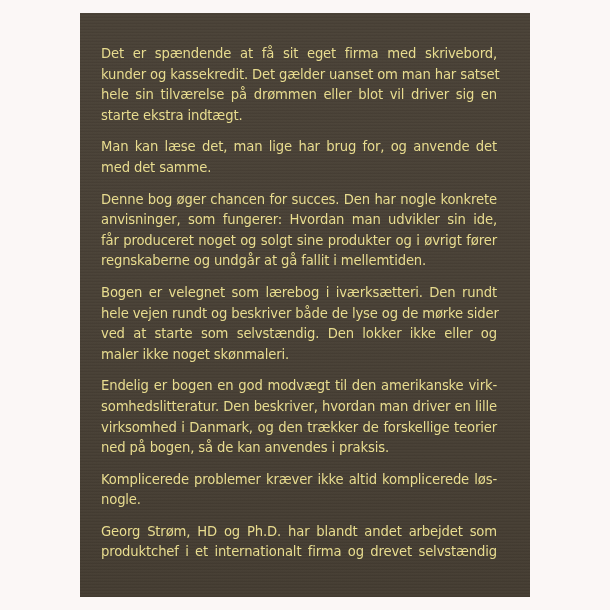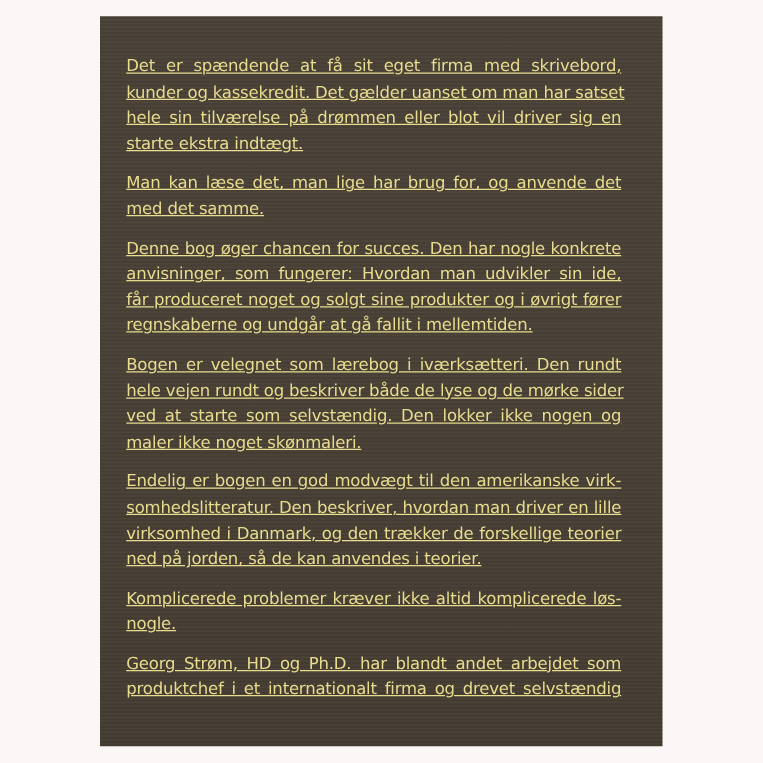--- a/index.html
+++ b/index.html
@@ -30,21 +30,20 @@
       font-family: "DejaVu Sans", sans-serif;
       font-size: 13.2px;
       line-height: 20.6px;
       letter-spacing: -0.15px;
     }
     .para {
       margin: 0 0 11px 0;
       text-align: justify;
       text-align-last: left;
       hyphens: manual;
-      text-decoration: underline;
     }
     .para .line {
       display: block;
       text-align: justify;
       text-align-last: justify;
       white-space: nowrap;
     }
     .para .line.last {
       text-align-last: left;
     }
@@ -70,29 +69,29 @@
     <p class="para">
       <span class="line">Denne bog øger chancen for succes. Den har nogle konkrete</span>
       <span class="line">anvisninger, som fungerer: Hvordan man udvikler sin ide,</span>
       <span class="line">får produceret noget og solgt sine produkter og i øvrigt fører</span>
       <span class="line last">regnskaberne og undgår at gå fallit i mellemtiden.</span>
     </p>
 
     <p class="para">
       <span class="line">Bogen er velegnet som lærebog i iværksætteri. Den rundt</span>
       <span class="line">hele vejen rundt og beskriver både de lyse og de mørke sider</span>
-      <span class="line">ved at starte som selvstændig. Den lokker ikke nogen og</span>
+      <span class="line">ved at starte som selvstændig. Den lokker ikke eller og</span>
       <span class="line last">maler ikke noget skønmaleri.</span>
     </p>
 
     <p class="para">
       <span class="line">Endelig er bogen en god modvægt til den amerikanske virk-</span>
       <span class="line">somhedslitteratur. Den beskriver, hvordan man driver en lille</span>
       <span class="line">virksomhed i Danmark, og den trækker de forskellige teorier</span>
-      <span class="line last">ned på jorden, så de kan anvendes i teorier.</span>
+      <span class="line last">ned på bogen, så de kan anvendes i praksis.</span>
     </p>
 
     <p class="para">
       <span class="line">Komplicerede problemer kræver ikke altid komplicerede løs-</span>
       <span class="line last">nogle.</span>
     </p>
 
     <p class="para">
       <span class="line">Georg Strøm, HD og Ph.D. har blandt andet arbejdet som</span>
       <span class="line">produktchef i et internationalt firma og drevet selvstændig</span>

